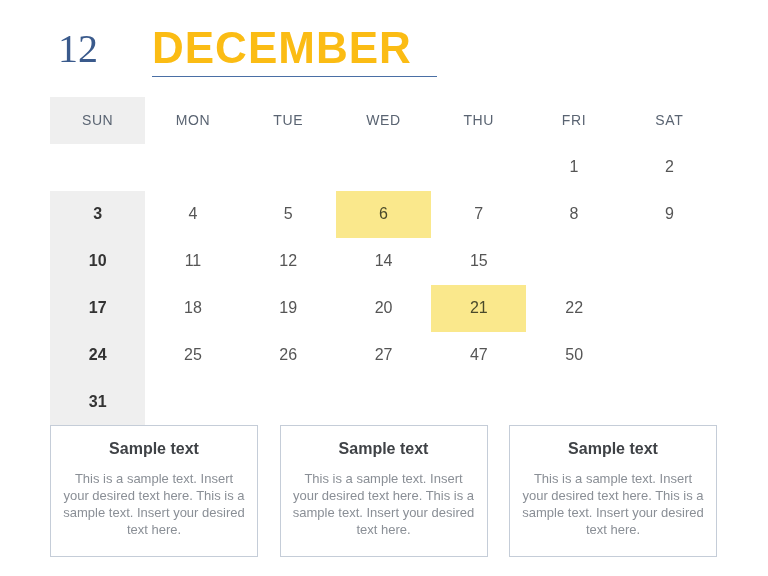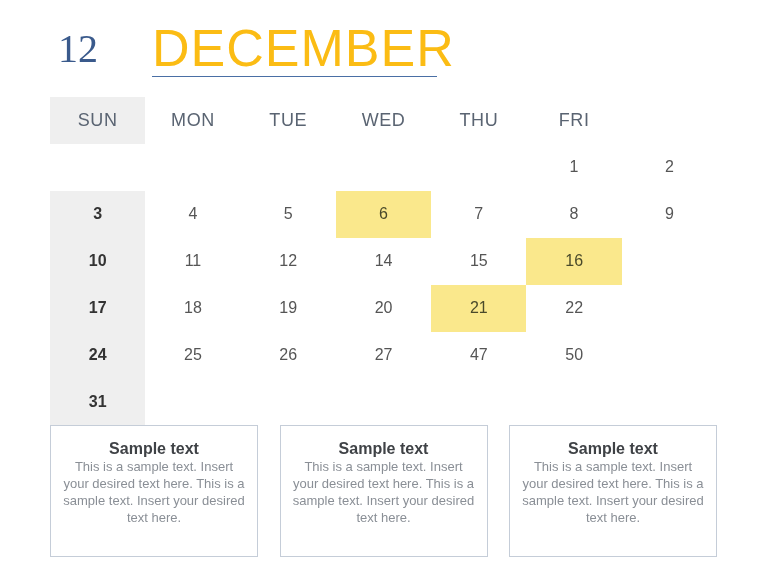--- a/index.html
+++ b/index.html
@@ -33,22 +33,22 @@
     font-weight: 400;
     color: #3A5A8C;
     letter-spacing: 0px;
     line-height: 46px;
   }
   #month-name {
     position: absolute;
     left: 102px;
     top: 0px;
     font-family: "Liberation Sans", sans-serif;
-    font-size: 52px;
-    font-weight: normal;
+    font-size: 44px;
+    font-weight: bold;
     color: #FBBC14;
     letter-spacing: 1px;
     line-height: 52px;
   }
   #month-underline {
     position: absolute;
     left: 102px;
     top: 54px;
     width: 285px;
     height: 1px;
@@ -73,21 +73,21 @@
     height: 46.5px;
     display: flex;
     align-items: center;
     justify-content: center;
     font-size: 16px;
     color: #555555;
     font-family: "Liberation Sans", sans-serif;
     box-sizing: border-box;
   }
   .cal-cell.head {
-    font-size: 18px;
+    font-size: 14px;
     color: #5A6472;
     letter-spacing: 0.6px;
   }
   .cal-cell.sun-col {
     background: #EFEFEF;
     color: #333333;
     font-weight: bold;
   }
   .cal-cell.head.sun-col {
     font-weight: normal;
@@ -120,21 +120,21 @@
     padding: 14px 10px 8px 10px;
     display: flex;
     flex-direction: column;
     align-items: center;
   }
   .card-title {
     font-size: 16px;
     font-weight: bold;
     color: #3F4246;
     text-align: center;
-    margin-bottom: 0;
+    margin-bottom: 12px;
     font-family: "Liberation Sans", sans-serif;
   }
   .card-body {
     font-size: 13px;
     line-height: 17px;
     color: #8A8F96;
     text-align: center;
     font-family: "Liberation Sans", sans-serif;
   }
 </style>
@@ -148,20 +148,21 @@
 </div>
 
 <div id="calendar-grid">
   <div class="cal-row" id="weekday-header-row">
       <div class="cal-cell head sun-col">SUN</div>
       <div class="cal-cell head">MON</div>
       <div class="cal-cell head">TUE</div>
       <div class="cal-cell head">WED</div>
       <div class="cal-cell head">THU</div>
       <div class="cal-cell head">FRI</div>
+      <div class="cal-cell head">SAT</div>
     </div>
   <div id="calendar-weeks">
       <div class="cal-row">
         <div class="cal-cell sun-col empty"></div>
         <div class="cal-cell empty"></div>
         <div class="cal-cell empty"></div>
         <div class="cal-cell empty"></div>
         <div class="cal-cell empty"></div>
         <div class="cal-cell">1</div>
         <div class="cal-cell">2</div>
@@ -174,21 +175,20 @@
         <div class="cal-cell">7</div>
         <div class="cal-cell">8</div>
         <div class="cal-cell">9</div>
       </div>
       <div class="cal-row">
         <div class="cal-cell sun-col">10</div>
         <div class="cal-cell">11</div>
         <div class="cal-cell">12</div>
         <div class="cal-cell">14</div>
         <div class="cal-cell">15</div>
-        <div class="cal-cell highlight">16</div>
       </div>
       <div class="cal-row">
         <div class="cal-cell sun-col">17</div>
         <div class="cal-cell">18</div>
         <div class="cal-cell">19</div>
         <div class="cal-cell">20</div>
         <div class="cal-cell highlight">21</div>
         <div class="cal-cell">22</div>
       </div>
       <div class="cal-row">

